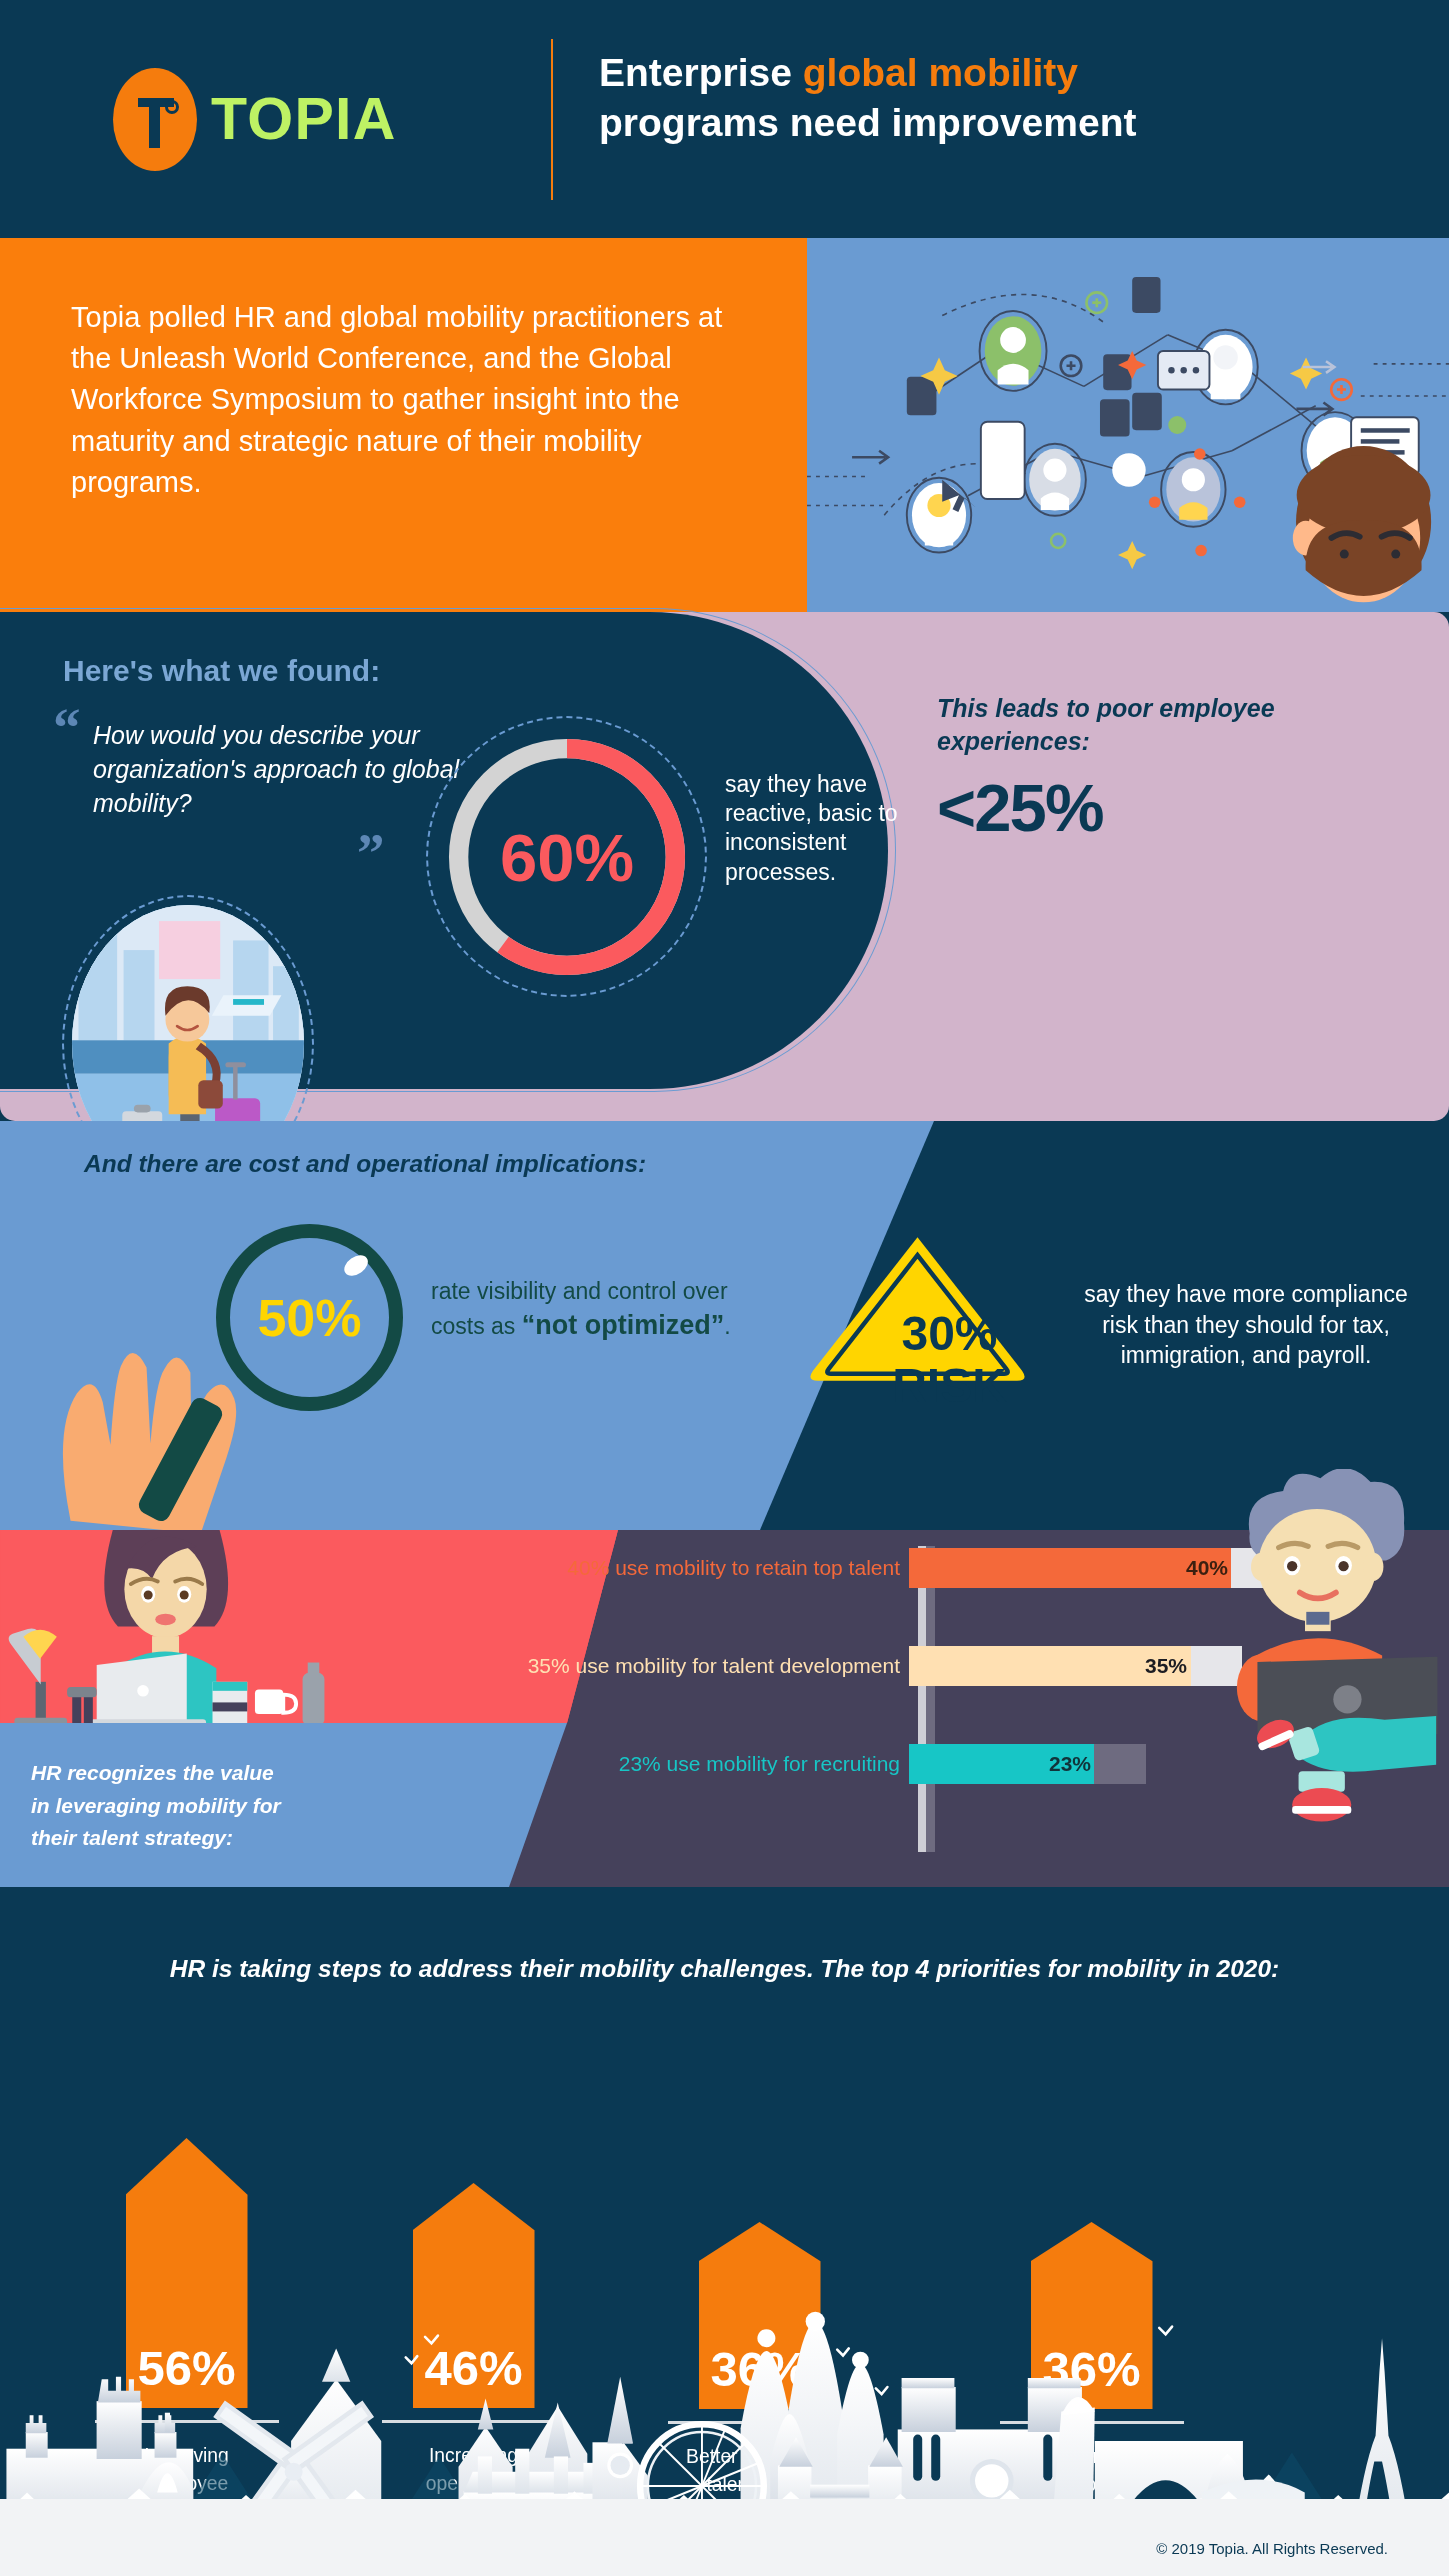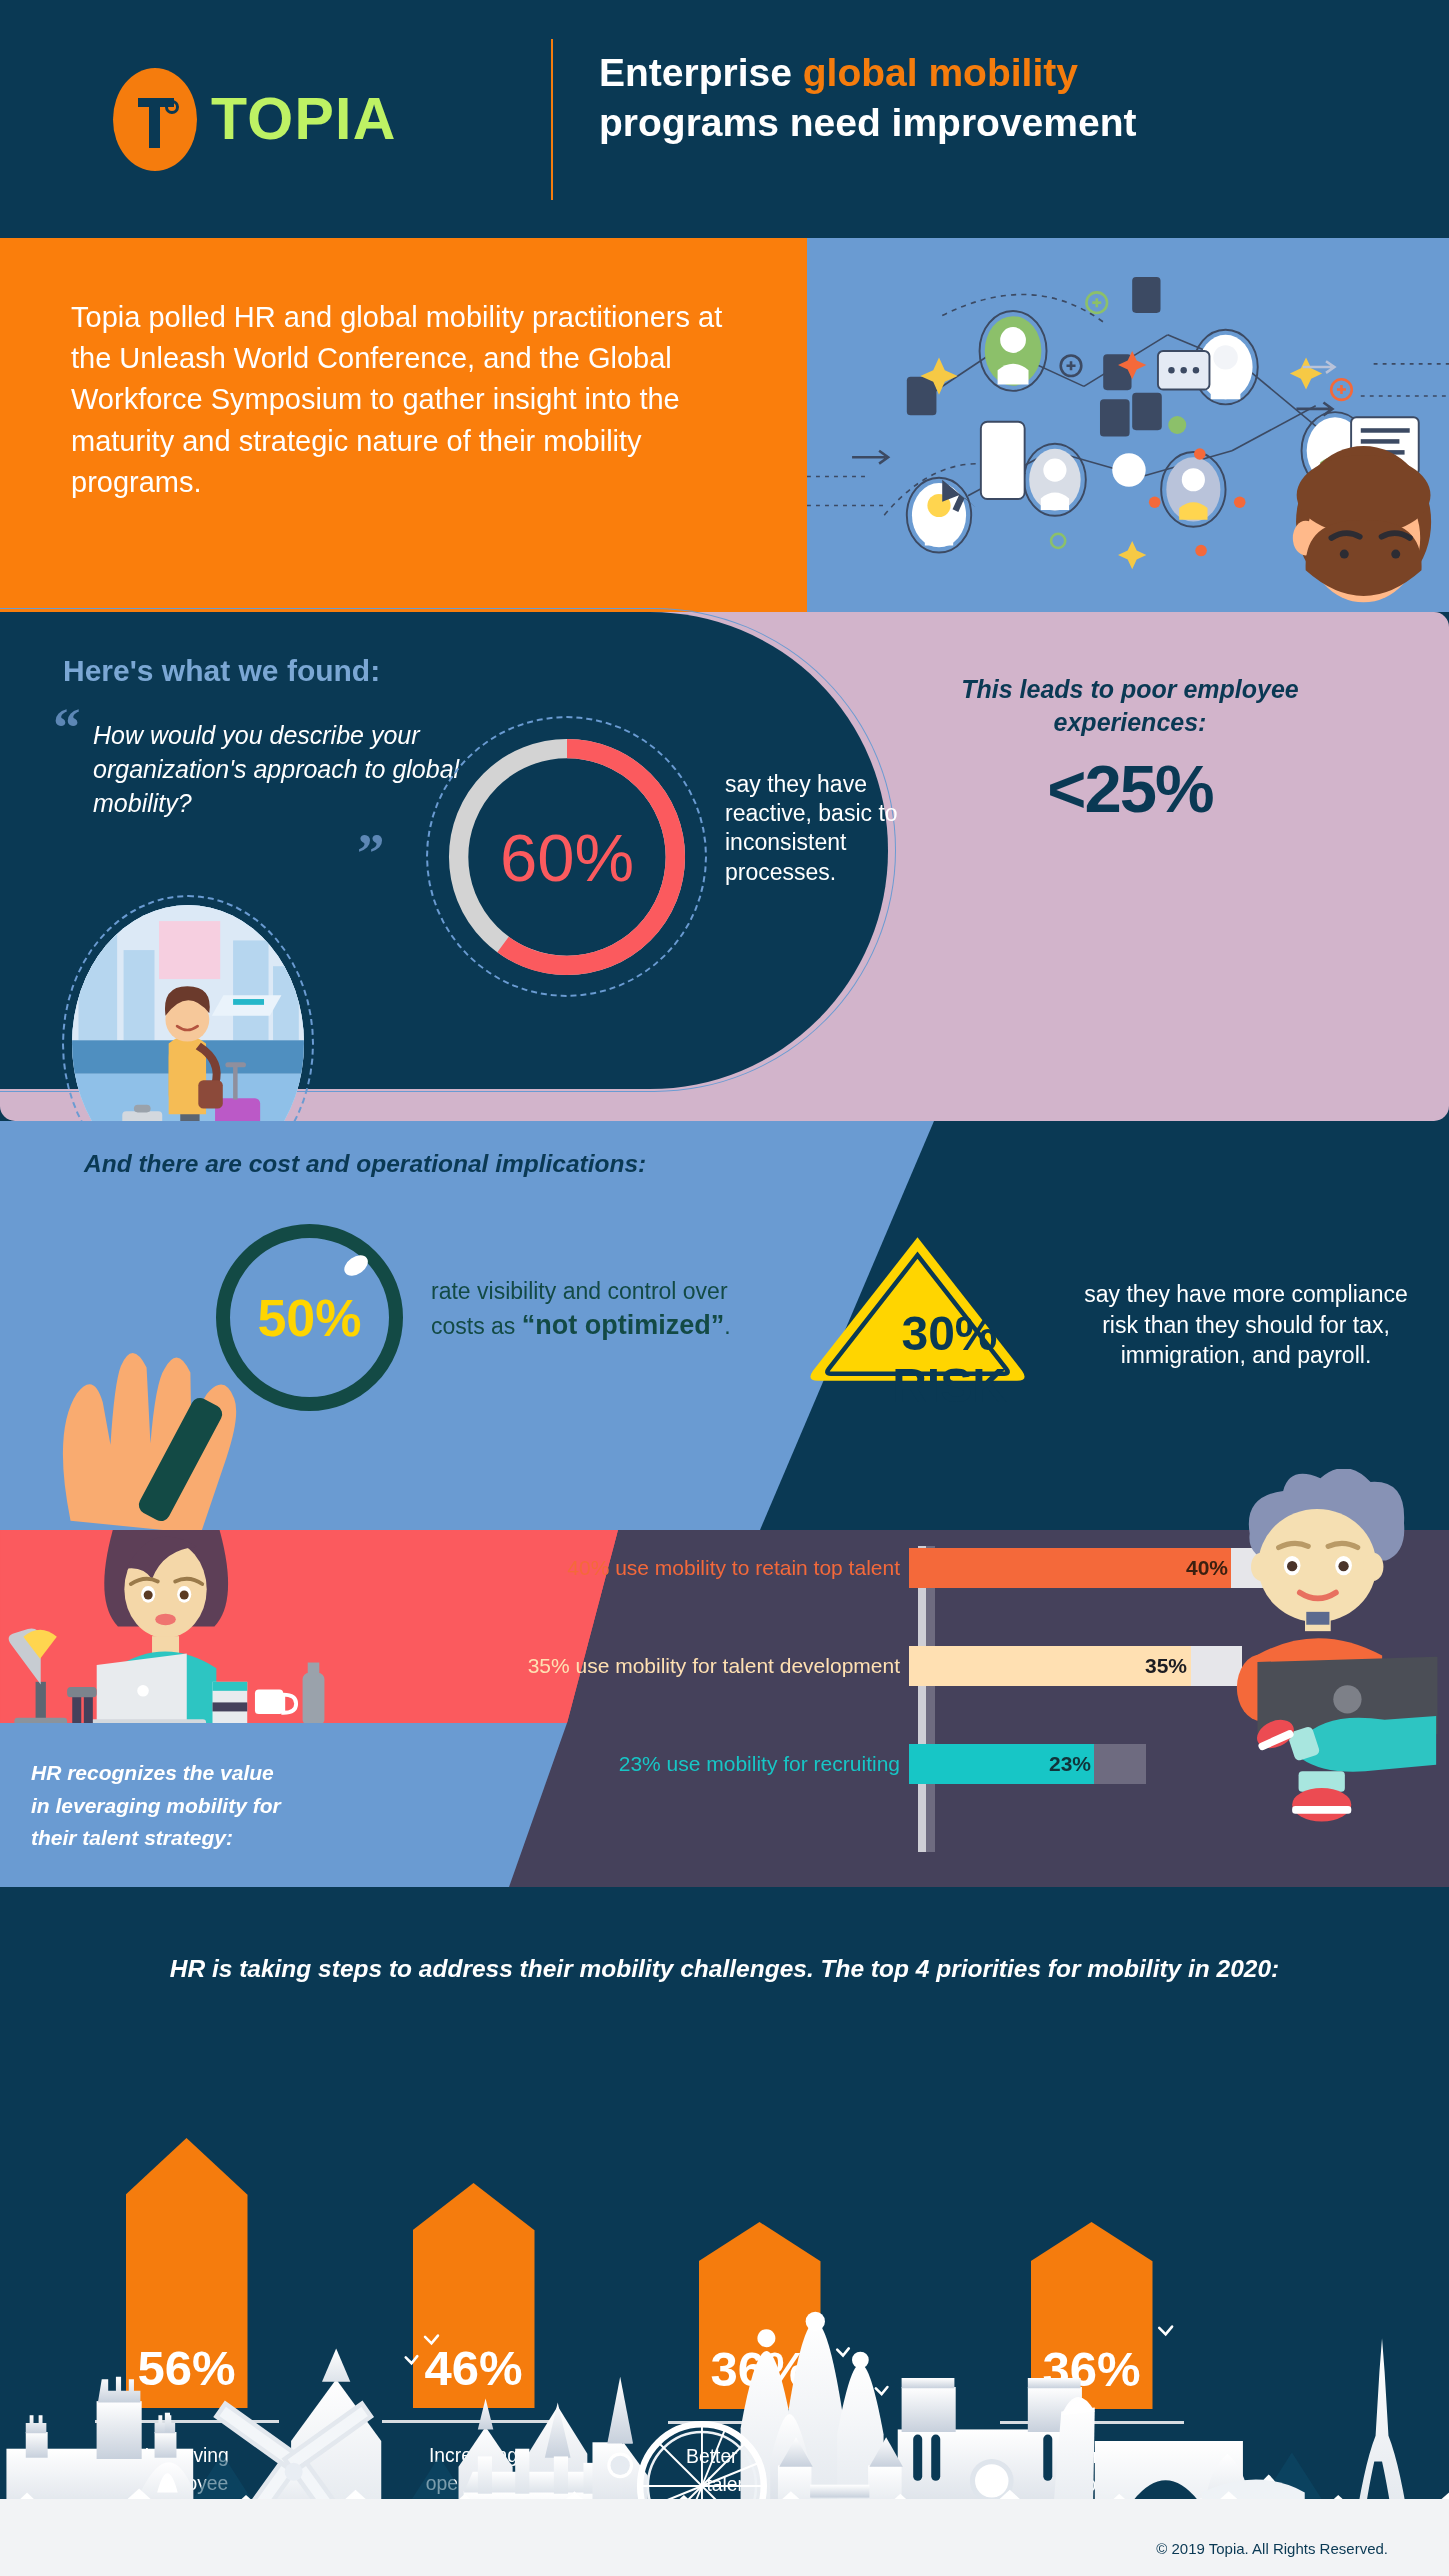--- a/index.html
+++ b/index.html
@@ -55,25 +55,25 @@
   .photo-dash { position:absolute; left:-10.3px; top:-10.3px; width:252px; height:298px;
                 border:2.6px dashed #6a9bd2; border-radius:50%; }
   .photo-inner { position:absolute; left:0; top:0; width:232px; height:277px;
                  border-radius:50%; overflow:hidden; background:#8fc0e8; }
 
   .donut-wrap { position:absolute; left:438px; top:728px; width:258px; height:258px; }
   .donut-dash { position:absolute; left:-11.6px; top:-11.6px; width:281px; height:281px;
                 border:2.6px dashed #6a9bd2; border-radius:50%; }
   .donut-val { position:absolute; left:0; top:0; width:258px; height:258px;
                display:flex; align-items:center; justify-content:center;
-               font-size:67px; font-weight:normal; color:#fb5a5e; }
+               font-size:67px; font-weight:bold; color:#fb5a5e; }
   .donut-cap { position:absolute; left:725px; top:770px; width:193px;
                font-size:23px; color:#ffffff; line-height:1.27; }
 
-  .right-stat { position:absolute; left:937px; top:673px; width:386px;text-align:center; }
+  .right-stat { position:absolute; left:937px; top:692px; width:386px; }
   .rs-lead { font-size:25px; font-weight:bold; font-style:italic; color:#0a3954; line-height:1.3; }
   .rs-big { font-size:67px; font-weight:bold; color:#0a3954; margin-top:16.7px; line-height:1; letter-spacing:-1.9px;}
   .rs-tail { font-size:23px; color:#0a3954; line-height:1.28; margin-top:18px; }
   .rs-tail b { font-style:italic; }
 
   
   .cost { position:absolute; left:0; top:1121px; width:1449px; height:409px; background:#0a3954; }
   .cost-blue { position:absolute; left:0; top:0; width:934px; height:409px; background:#6a9bd2;
                clip-path:polygon(0 0, 934px 0, 760px 409px, 0 409px); }
   .cost-title { position:absolute; left:84px; top:29px; font-size:24.5px; font-style:italic;

